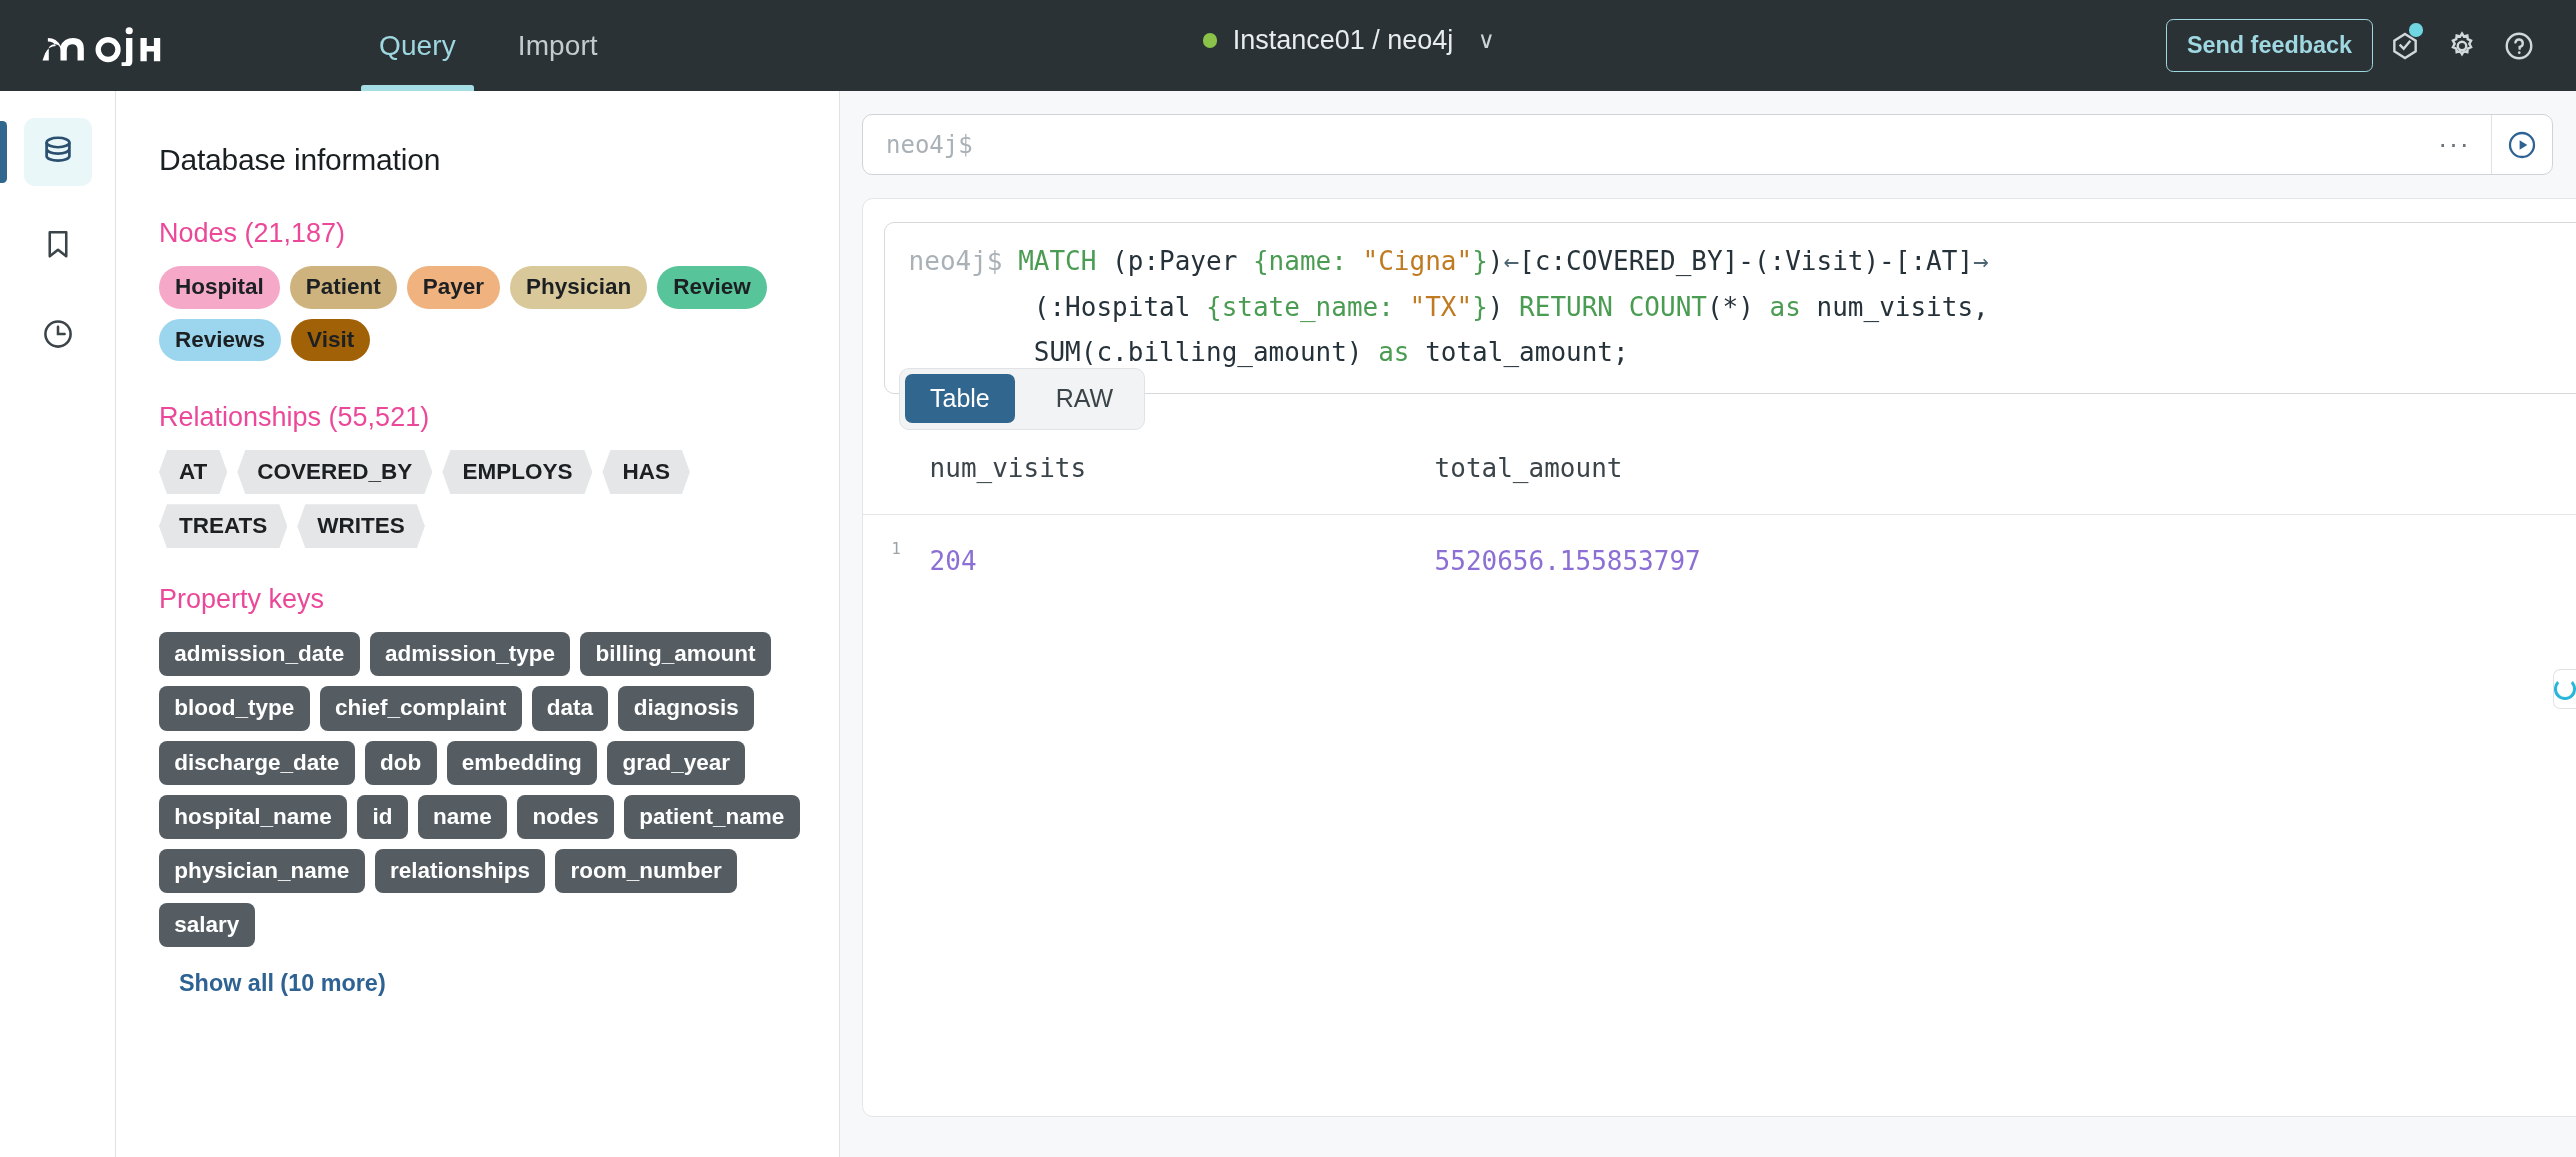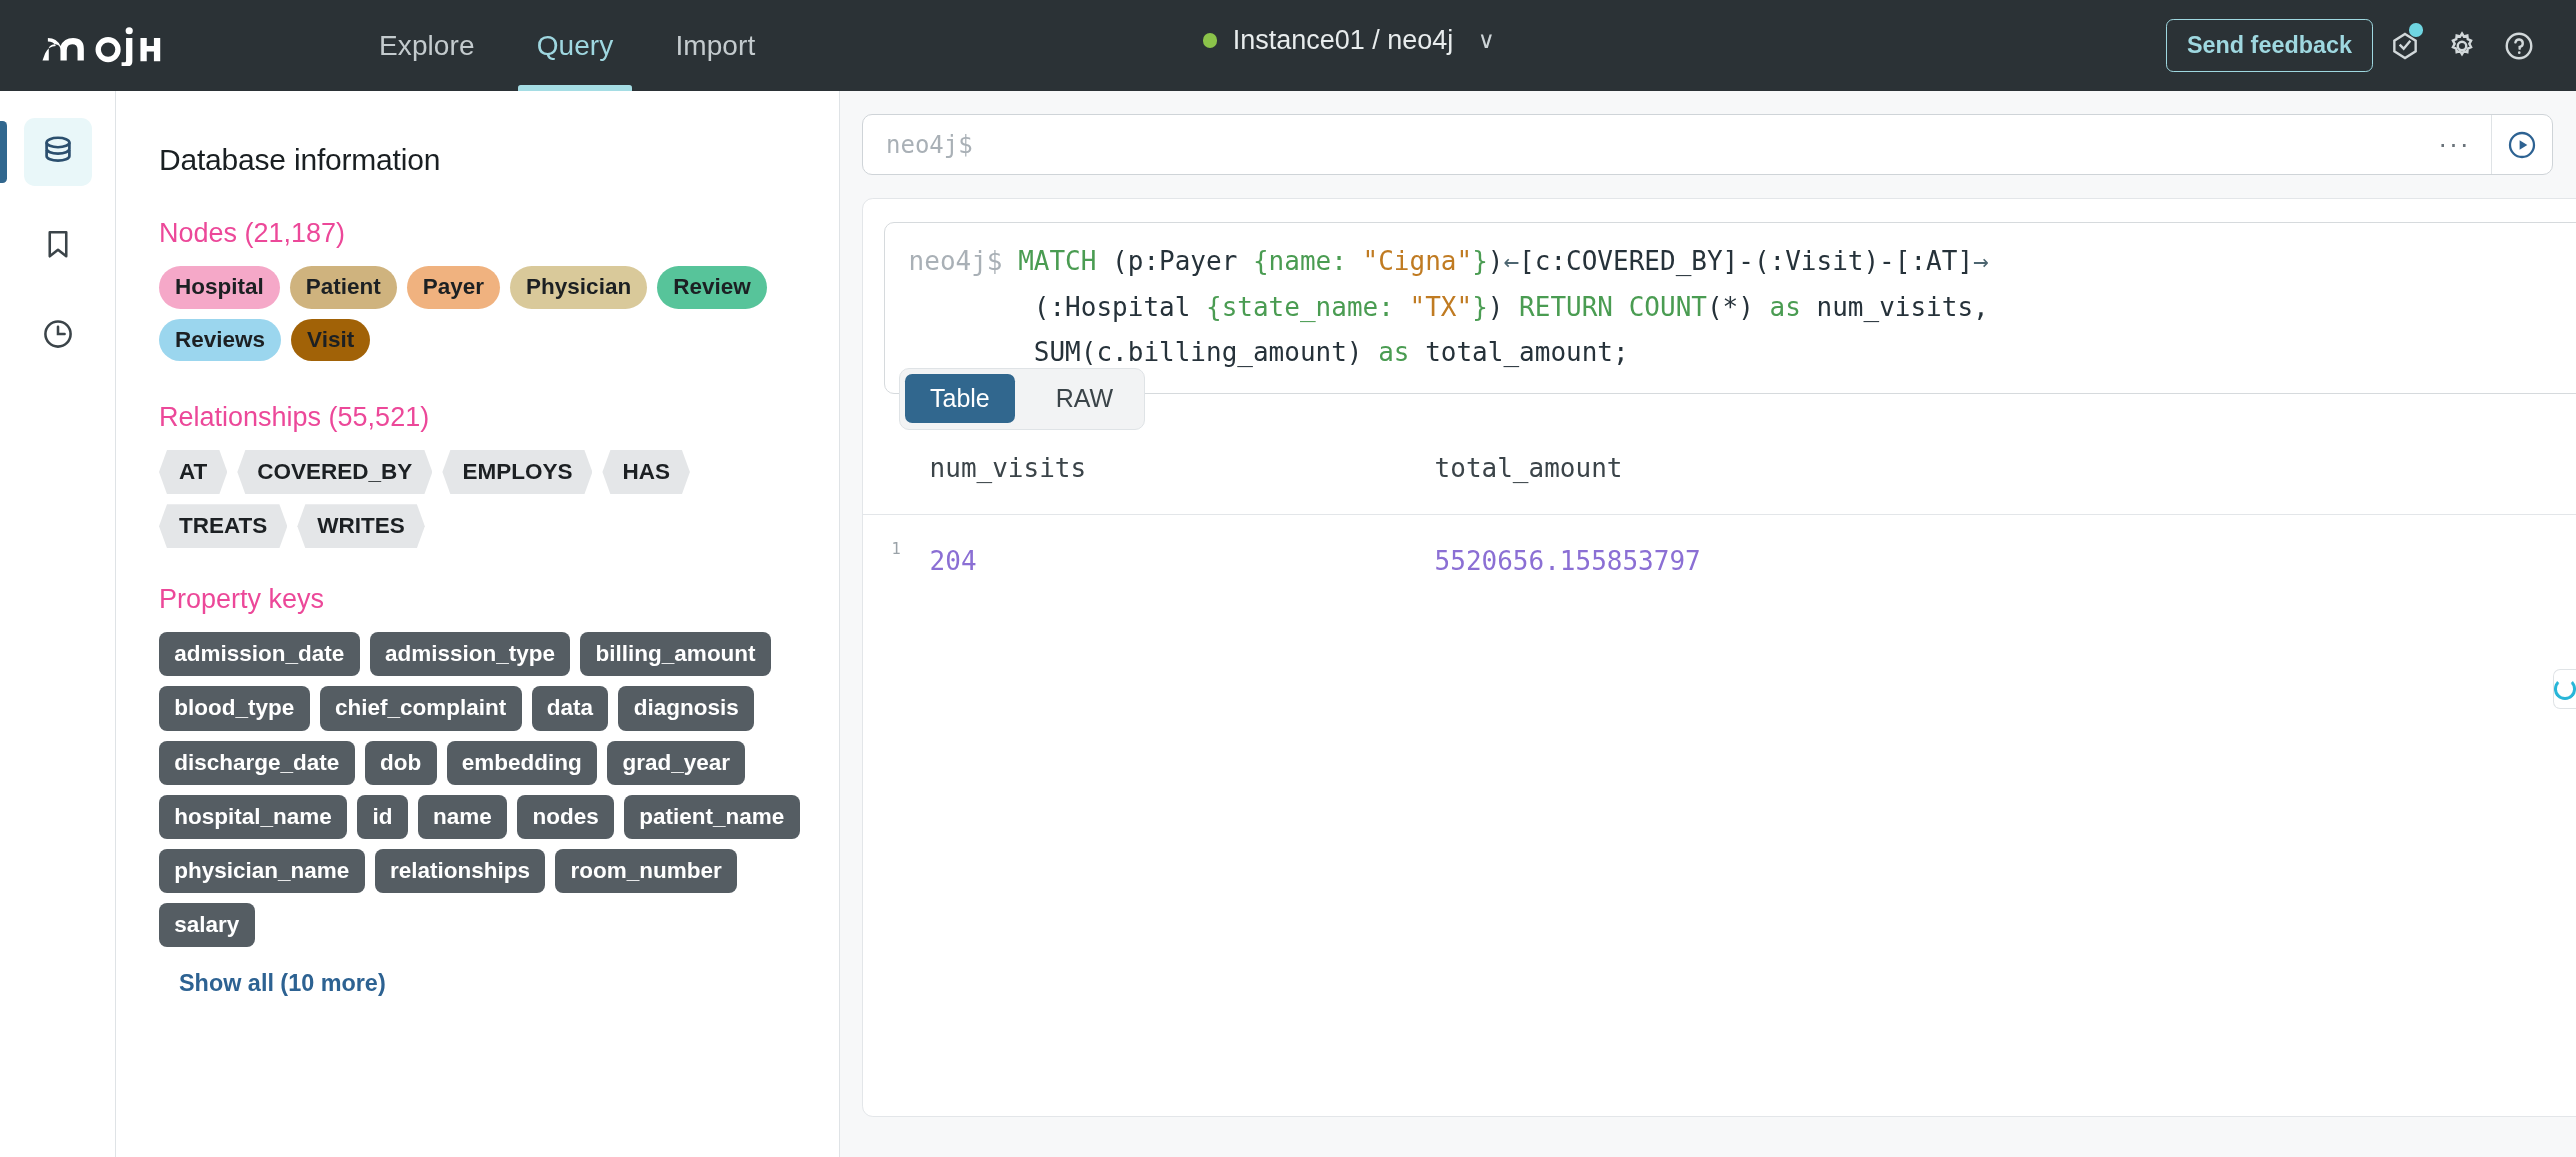--- a/index.html
+++ b/index.html
@@ -254,21 +254,20 @@
     <svg width="133" height="40" viewBox="0 0 148 44" fill="#ffffff" aria-hidden="true">
       <path d="M8 30 q4-8 12-8 q-3-5-9-5 l0-4 q10 0 14 9 q4-9 14-9 q12 0 12 12 l0 13 -7 0 0-12 q0-6-6-6 -6 0-6 7 l0 11 -7 0 0-11 q0-7-6-7 -5 0-7 4 l0 14 -7 0z"></path>
       <circle cx="78" cy="26" r="11" fill="none" stroke="#ffffff" stroke-width="6"></circle>
       <path d="M98 13 l7 0 0 26 q0 6-7 6 l-5 0 0-5 4 0 q1 0 1-2z"></path>
       <circle cx="101.5" cy="5" r="4"></circle>
       <path d="M114 13 l7 0 0 9 8 0 0-9 7 0 0 26 -7 0 0-11 -8 0 0 11 -7 0z"></path>
     </svg>
   </div>
 
   <div class="nav-tabs">
-    <div class="nav-tab">Explore</div>
     <div class="nav-tab active">Query</div>
     <div class="nav-tab">Import</div>
   </div>
 
   <div class="instance">
     <span class="dot"></span>
     <span class="label">Instance01 / neo4j</span>
     <span class="chev">∨</span>
   </div>
 

